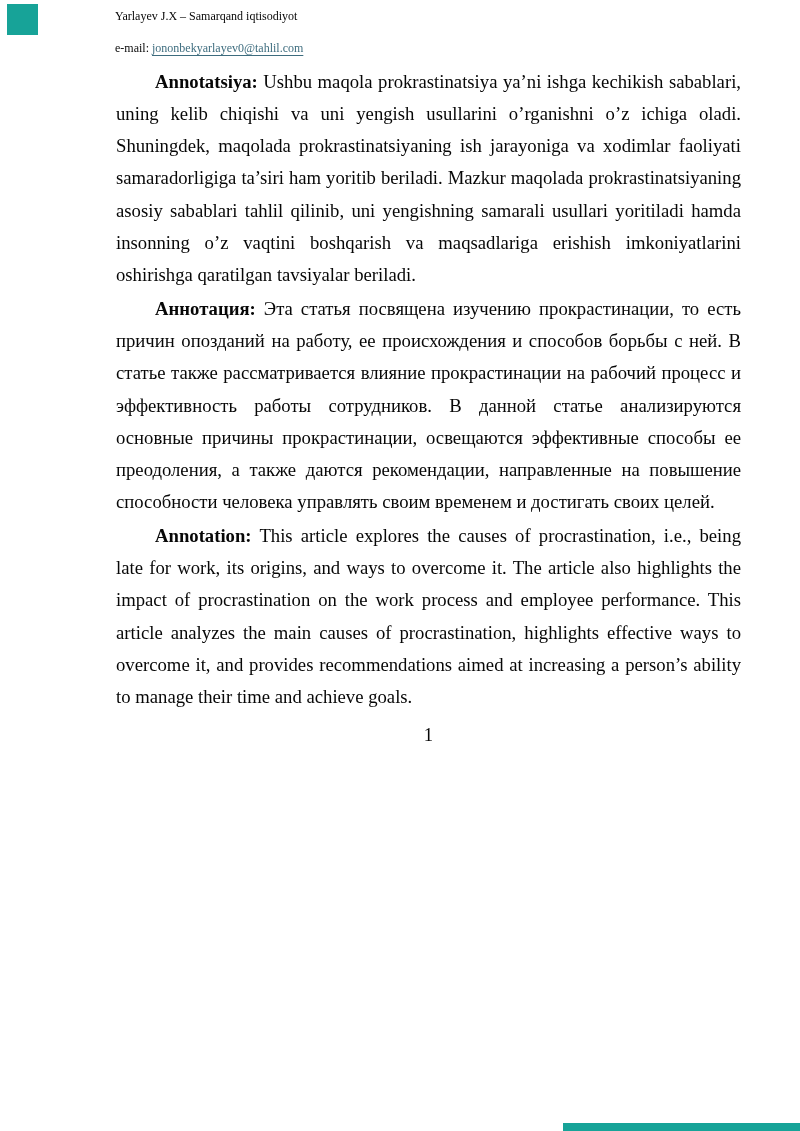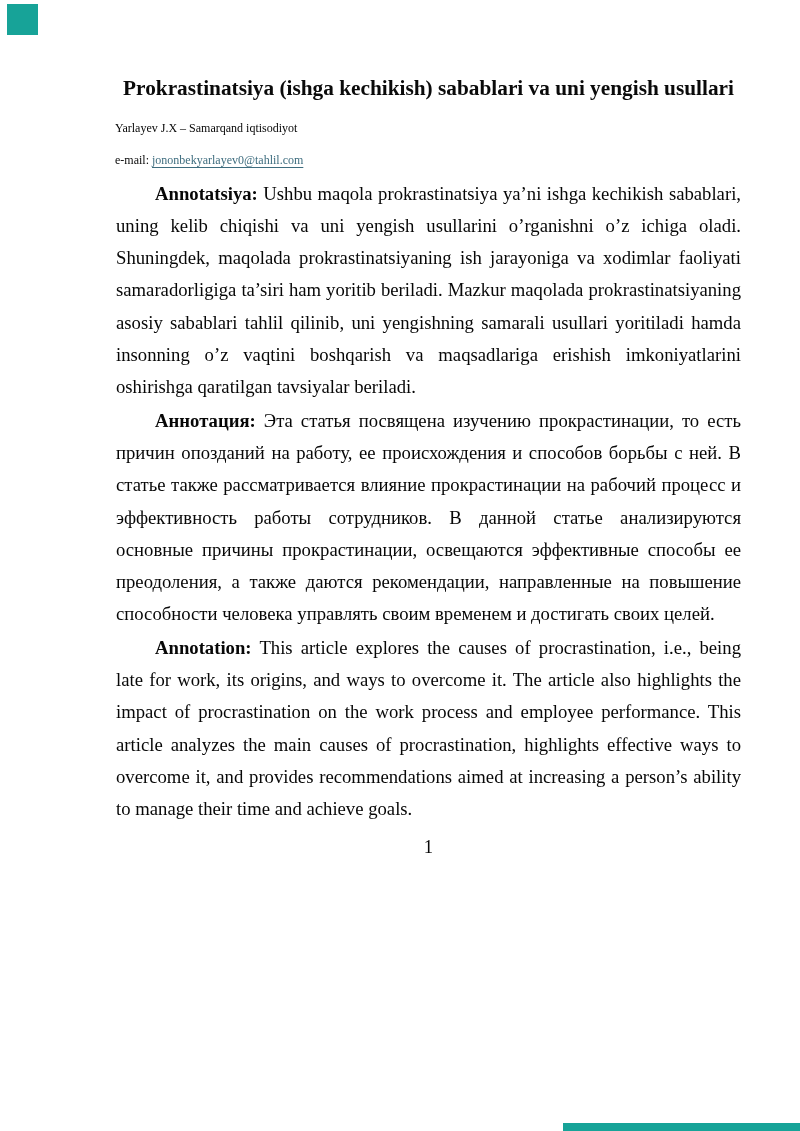--- a/index.html
+++ b/index.html
@@ -57,21 +57,20 @@
 </style>
 </head>
 <body>
 
 <div class="page">
 
   <div class="marker marker-tl" style="background: rgb(23, 163, 152);"></div>
 
   <div class="content">
 
-    <h1 class="title">Prokrastinatsiya (ishga kechikish) sabablari va uni yengish usullari</h1>
 
     <div class="byline">
       <div class="byline-line">Yarlayev J.X – Samarqand iqtisodiyot</div>
       <div class="byline-line"><span>e-mail: </span><a class="email-link" href="#" style="color: rgb(61, 108, 126);">jononbekyarlayev0@tahlil.com</a></div>
     </div>
 
     <p class="para"><span class="lead">Annotatsiya:</span><span> Ushbu maqola prokrastinatsiya ya’ni ishga kechikish sabablari, uning kelib chiqishi va uni yengish usullarini o’rganishni o’z ichiga oladi. Shuningdek, maqolada prokrastinatsiyaning ish jarayoniga va xodimlar faoliyati samaradorligiga ta’siri ham yoritib beriladi. Mazkur maqolada prokrastinatsiyaning asosiy sabablari tahlil qilinib, uni yengishning samarali usullari yoritiladi hamda insonning o’z vaqtini boshqarish va maqsadlariga erishish imkoniyatlarini oshirishga qaratilgan tavsiyalar beriladi.</span></p>
 
 
     <p class="para"><span class="lead">Аннотация:</span><span> Эта статья посвящена изучению прокрастинации, то есть причин опозданий на работу, ее происхождения и способов борьбы с ней. В статье также рассматривается влияние прокрастинации на рабочий процесс и эффективность работы сотрудников. В данной статье анализируются основные причины прокрастинации, освещаются эффективные способы ее преодоления, а также даются рекомендации, направленные на повышение способности человека управлять своим временем и достигать своих целей.</span></p>

